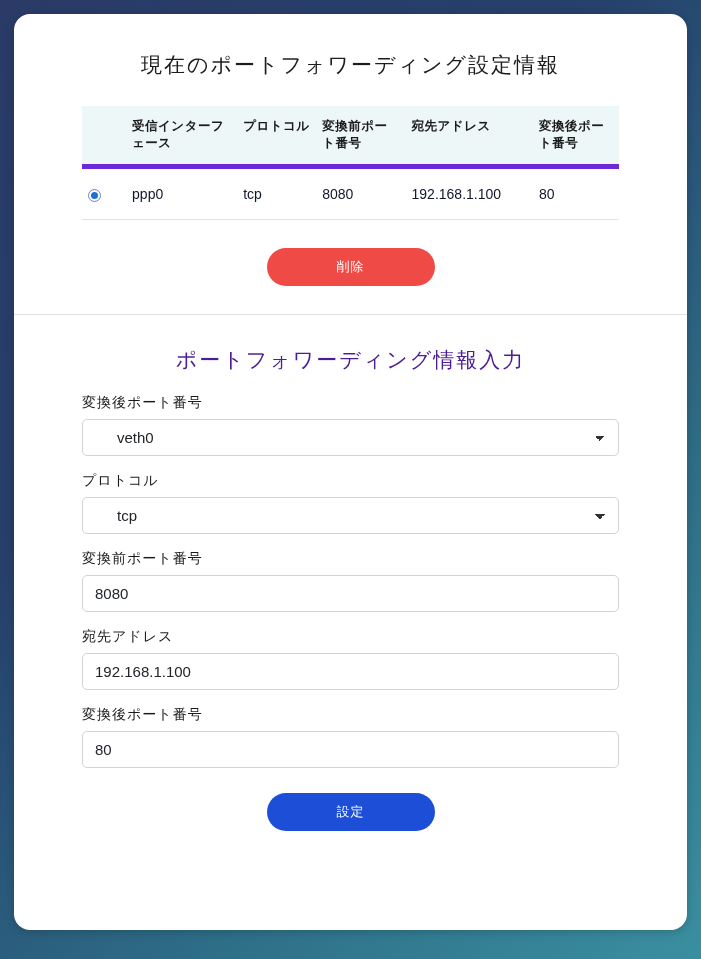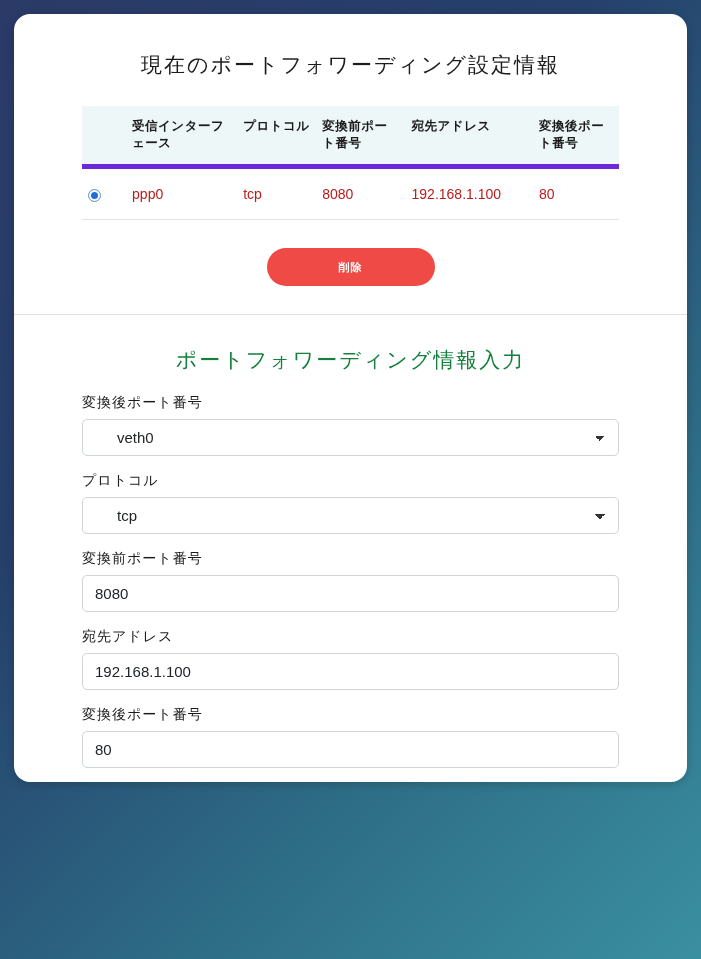--- a/index.html
+++ b/index.html
@@ -11,21 +11,21 @@
     height: 959px;
     background: linear-gradient(135deg, #2b3a67 0%, #25406b 35%, #2e6e87 70%, #3a8fa0 100%);
     font-family: "Liberation Sans", sans-serif;
     overflow: hidden;
   }
   .card {
     position: absolute;
     left: 14px;
     top: 14px;
     width: 673px;
-    height: 768px;
+    height: 916px;
     background: #ffffff;
     border-radius: 16px;
     box-shadow: 0 2px 10px rgba(0,0,0,0.18);
     overflow: hidden;
     box-sizing: border-box;
   }
   .section-top {
     padding: 0;
   }
   .title {
@@ -62,21 +62,21 @@
   thead th.col-radio { width: 34px; }
   thead th.col-if    { width: 106px; }
   thead th.col-proto { width: 72px; }
   thead th.col-sport { width: 82px; }
   thead th.col-dst   { width: 118px; }
   thead th.col-dport { width: 80px; }
 
   tbody td {
     padding: 17px 6px;
     font-size: 14px;
-    color: #b91c1c;
+    color: #0f172a;
     border-bottom: 1px solid #e3e3e3;
     vertical-align: middle;
   }
   .radio {
     width: 13px;
     height: 13px;
     border-radius: 50%;
     border: 1px solid #5a8bd6;
     background: #fff;
     display: inline-block;
@@ -98,41 +98,41 @@
   }
   .btn-row {
     text-align: center;
     margin-top: 28px;
   }
   .btn {
     display: inline-block;
     border: none;
     border-radius: 20px;
     color: #fff;
-    font-size: 11px;
-    font-weight: bold;
+    font-size: 13px;
+    font-weight: normal;
     letter-spacing: 1px;
     padding: 0;
     width: 168px;
     height: 38px;
     line-height: 38px;
     text-align: center;
     cursor: pointer;
     font-family: "Liberation Sans", sans-serif;
   }
   .btn-delete { background: #ef4a45; }
   .btn-submit { background: #1d4ed8; }
   .divider {
     margin-top: 28px;
     border-top: 1px solid #e0e0e0;
   }
   .form-title {
     text-align: center;
     font-size: 21px;
-    color: #15803d;
+    color: #4c1d95;
     letter-spacing: 2px;
     padding-top: 31px;
     margin: 0 0 20px 0;
     font-weight: normal;
   }
   .form {
     padding: 0 68px;
   }
   .field-label {
     font-size: 14px;

